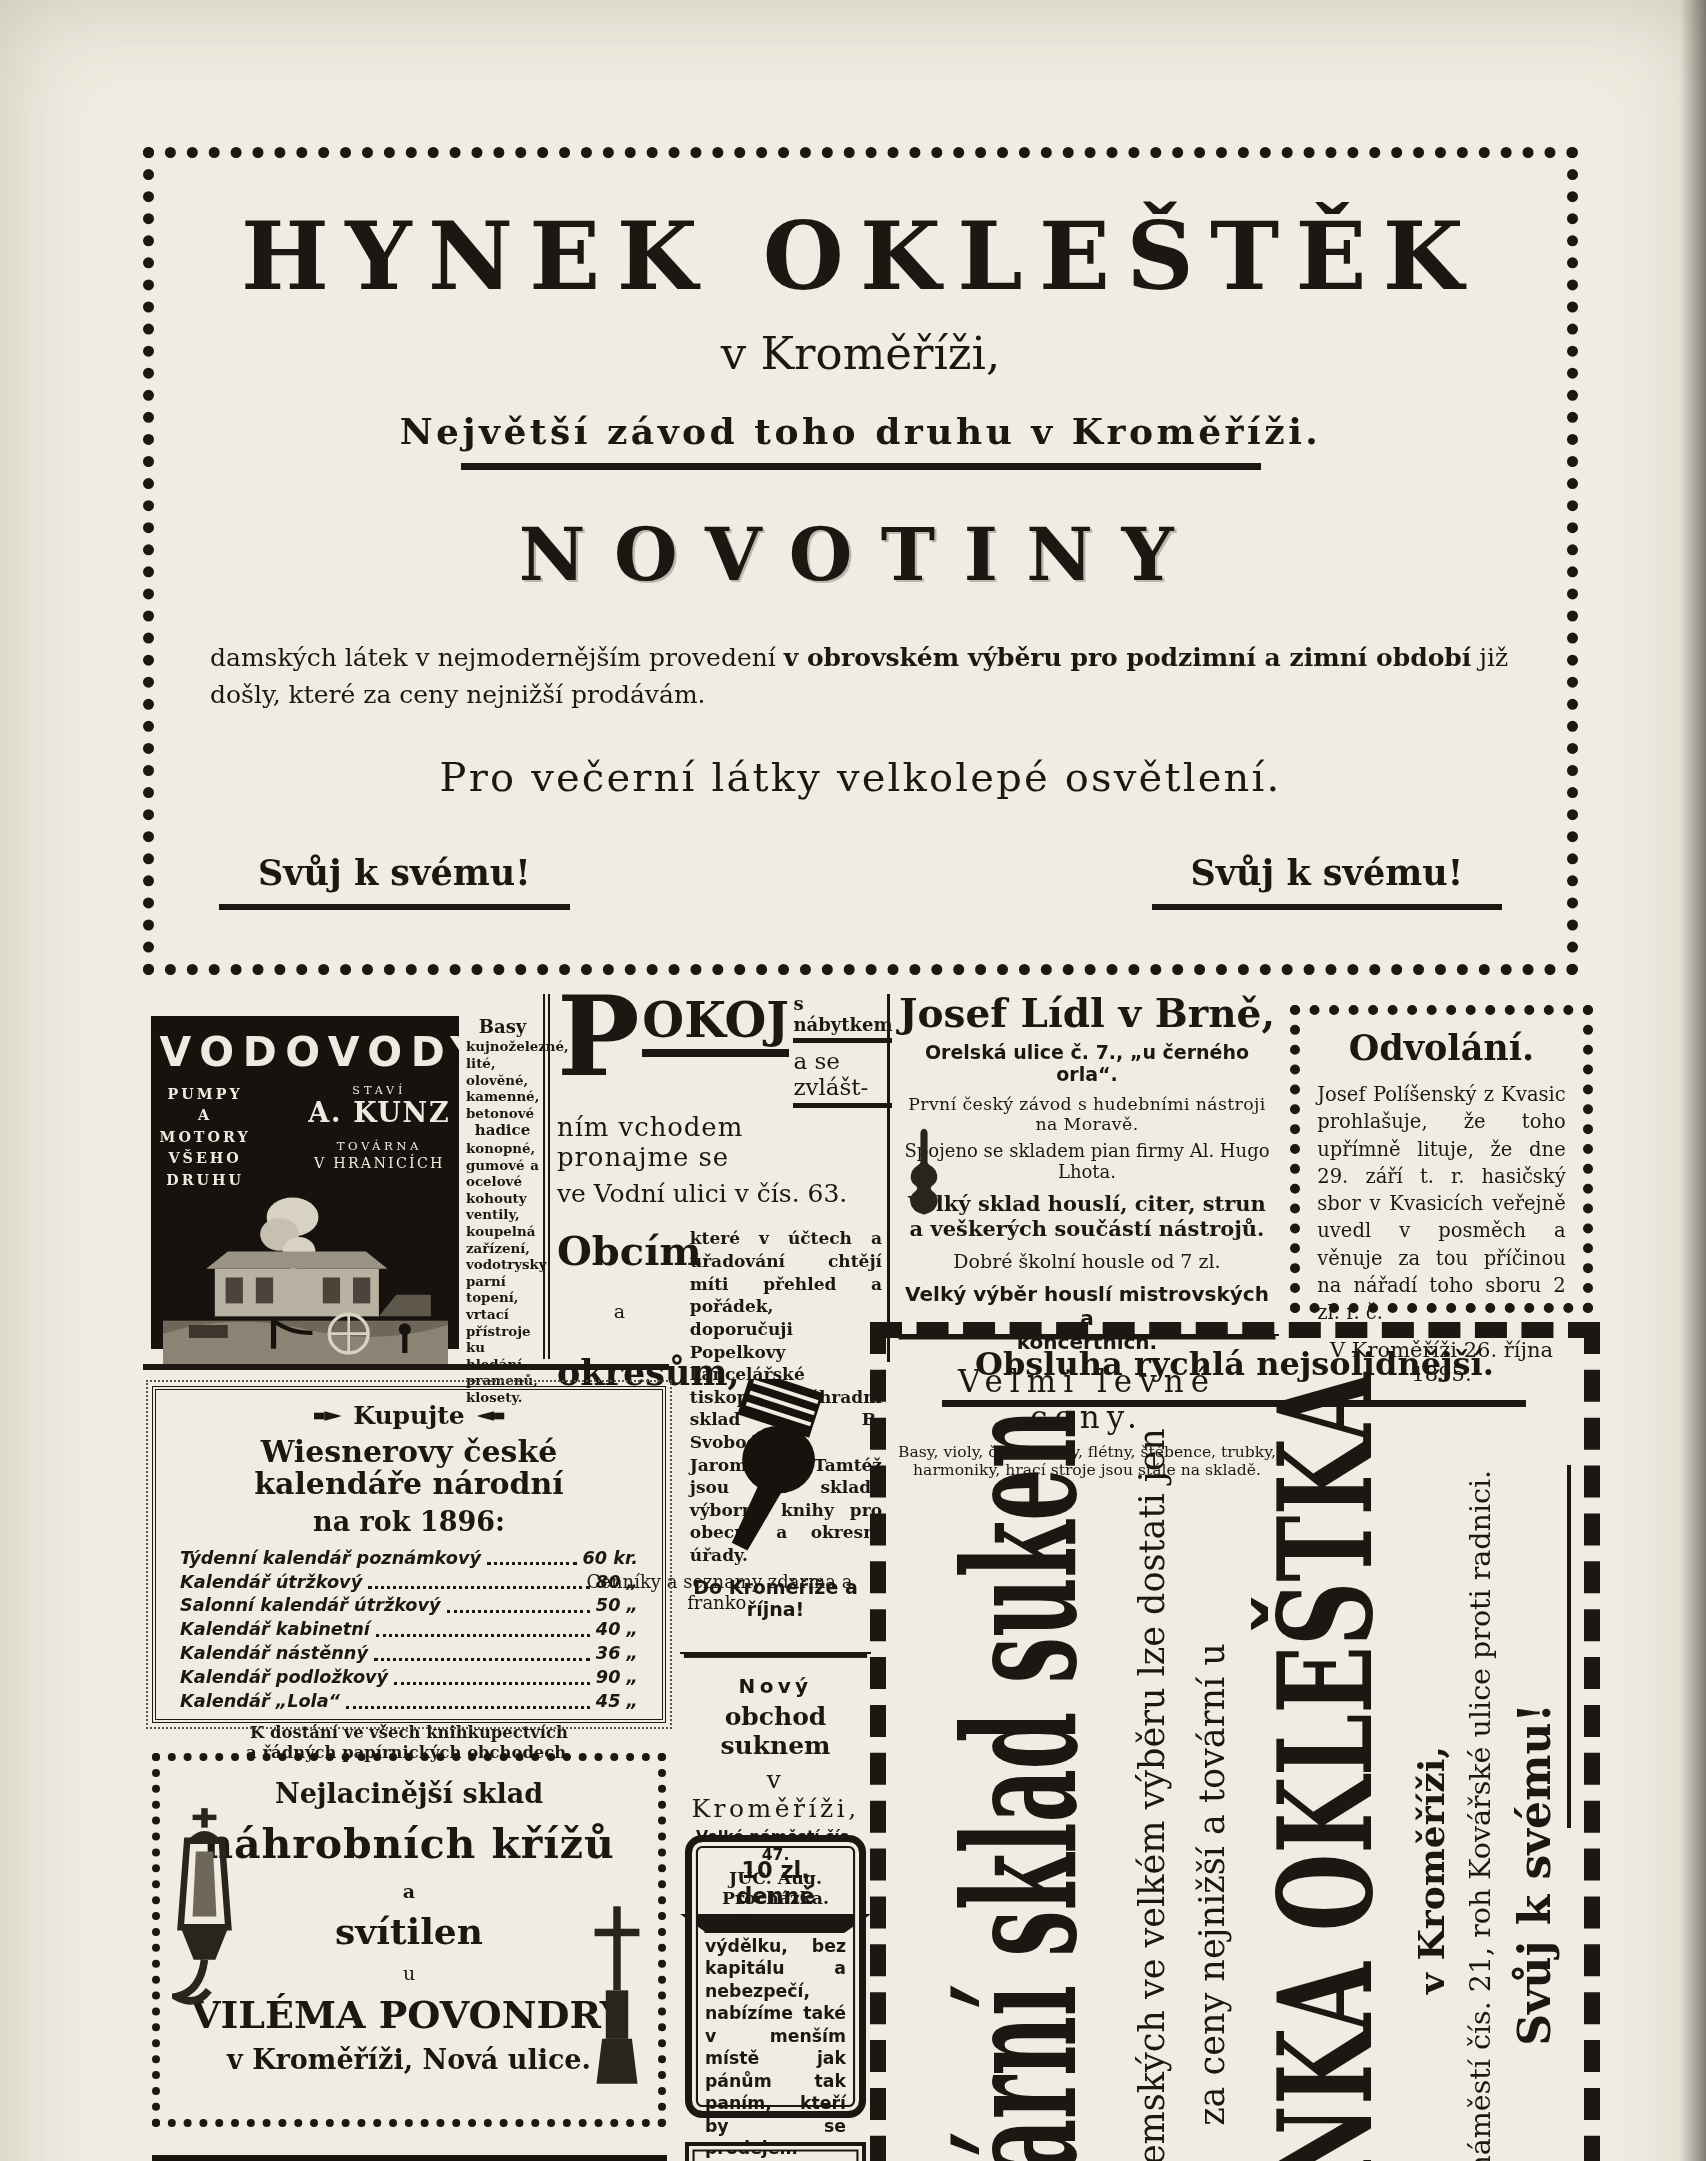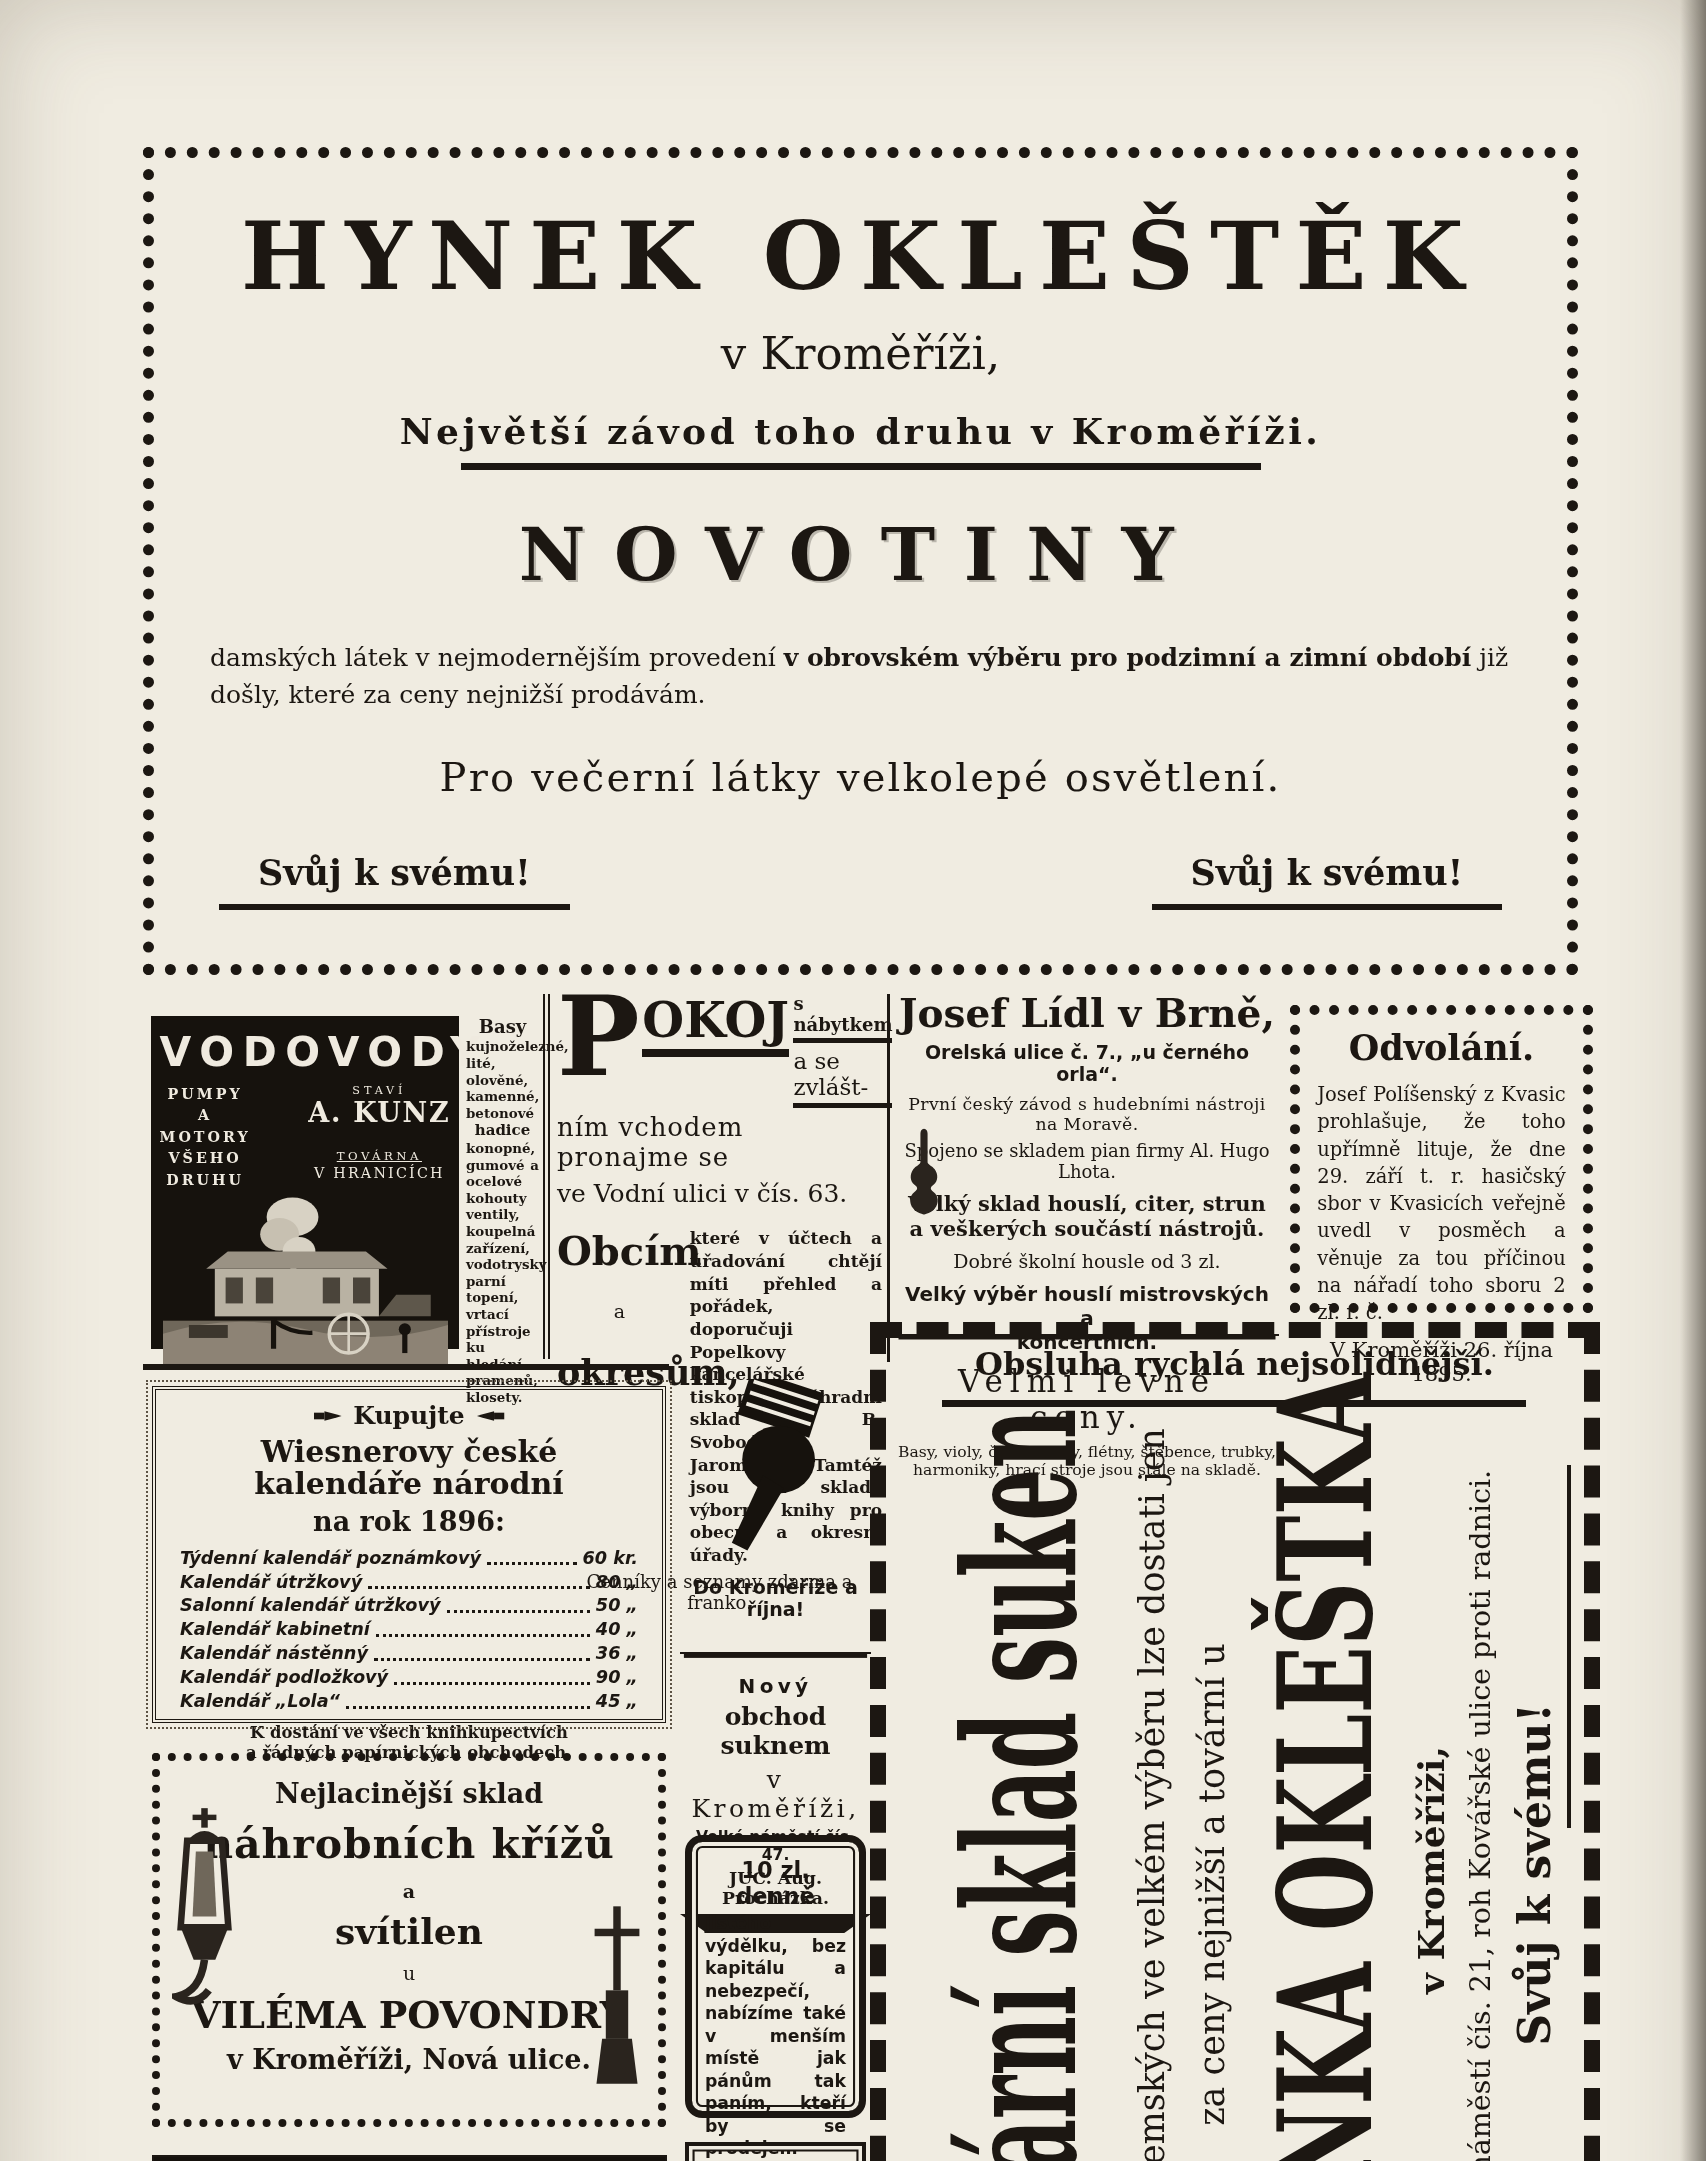--- a/index.html
+++ b/index.html
@@ -38,21 +38,21 @@
   .mottos{display:flex;justify-content:space-between;margin:52px 65px 0;}
   .motto{font-size:35px;font-weight:bold;border-bottom:6.5px solid #1c1712;padding:0 39px 11.2px;}
   
   .kunzbox{left:151px;top:1016px;width:308px;height:333px;background:#16120d;color:#efeadf;box-sizing:border-box;padding:12px 8.6px 0;}
   .kunz-title{font-size:41px;font-weight:bold;letter-spacing:8.6px;font-family:"DejaVu Sans","Liberation Sans",sans-serif;}
   .kunz-cols{display:flex;justify-content:space-between;margin-top:7.8px;}
   .kunz-left div{font-size:14.3px;letter-spacing:3px;font-weight:bold;line-height:1.5;}
   .kunz-right{text-align:center;}
   .kunz-right .s{font-size:11.2px;letter-spacing:3.9px;}
   .kunz-right .n{font-size:27px;font-weight:bold;letter-spacing:1.7px;}
-  .kunz-right .m{font-size:11.7px;letter-spacing:3.5px;margin-top:21px;text-decoration:underline;}
+  .kunz-right .m{font-size:11.7px;letter-spacing:3.5px;margin-top:11px;}
   .kunz-right .l{font-size:14.3px;letter-spacing:2.2px;margin-top:2.6px;}
   .roury{left:466px;top:1016px;width:73px;height:342px;font-size:13.4px;font-weight:bold;line-height:1.24;text-align:justify;}
   .roury .hd{font-size:18px;text-align:center;}
   .roury .had{font-size:15px;text-align:center;}
   .dblrule{left:543px;top:994px;width:7px;height:365px;border-left:2.2px solid #1c1712;border-right:2.2px solid #1c1712;box-sizing:border-box;}
   .pokoj{left:557px;top:992px;width:325px;height:368px;display:flex;flex-direction:column;}
   .pokoj-head{display:flex;align-items:flex-start;}
   .pokoj-p{font-size:110px;font-weight:bold;line-height:.82;}
   .pokoj-okoj{font-size:48px;font-weight:bold;line-height:1;margin:3.5px 4.3px 0 2.6px;border-bottom:8.6px solid #1c1712;padding-bottom:5.2px;}
   .pokoj-tags{margin-top:0.9px;}
@@ -229,21 +229,21 @@
       <path fill="#2a241e" d="M20 4c2 0 3 2 3 4v24c0 2 4 3 6 6 3 4 3 10-1 13-3 2-3 4 0 6 4 3 5 9 1 14-3 4-9 5-9 5s-6-1-9-5c-4-5-3-11 1-14 3-2 3-4 0-6-4-3-4-9-1-13 2-3 6-4 6-6V8c0-2 1-4 3-4z"></path>
     </svg>
     <div class="lidl-title">Josef Lídl v Brně,</div>
     <div class="lidl-addr">Orelská ulice č. 7., „u černého orla“.</div>
     <div class="lidl-l1">První český závod s hudebními nástroji na Moravě.</div>
     <div class="lidl-l2">Spojeno se skladem pian firmy Al. Hugo Lhota.</div>
     <div class="lidl-l3">
         <div>Velký sklad houslí, citer, strun</div>
         <div>a veškerých součástí nástrojů.</div>
       </div>
-    <div class="lidl-l4">Dobré školní housle od 3 zl.</div>
+    <div class="lidl-l4">Dobré školní housle od 7 zl.</div>
     <div class="lidl-l5">
         <div>Velký výběr houslí mistrovských a</div>
         <div>koncertních.</div>
       </div>
     <div class="lidl-l6">Velmi levné ceny.</div>
     <div class="lidl-l7">
         <div>Basy, violy, čela, loutny, flétny, štěbence, trubky,</div>
         <div>harmoniky, hrací stroje jsou stále na skladě.</div>
       </div>
   </div>

